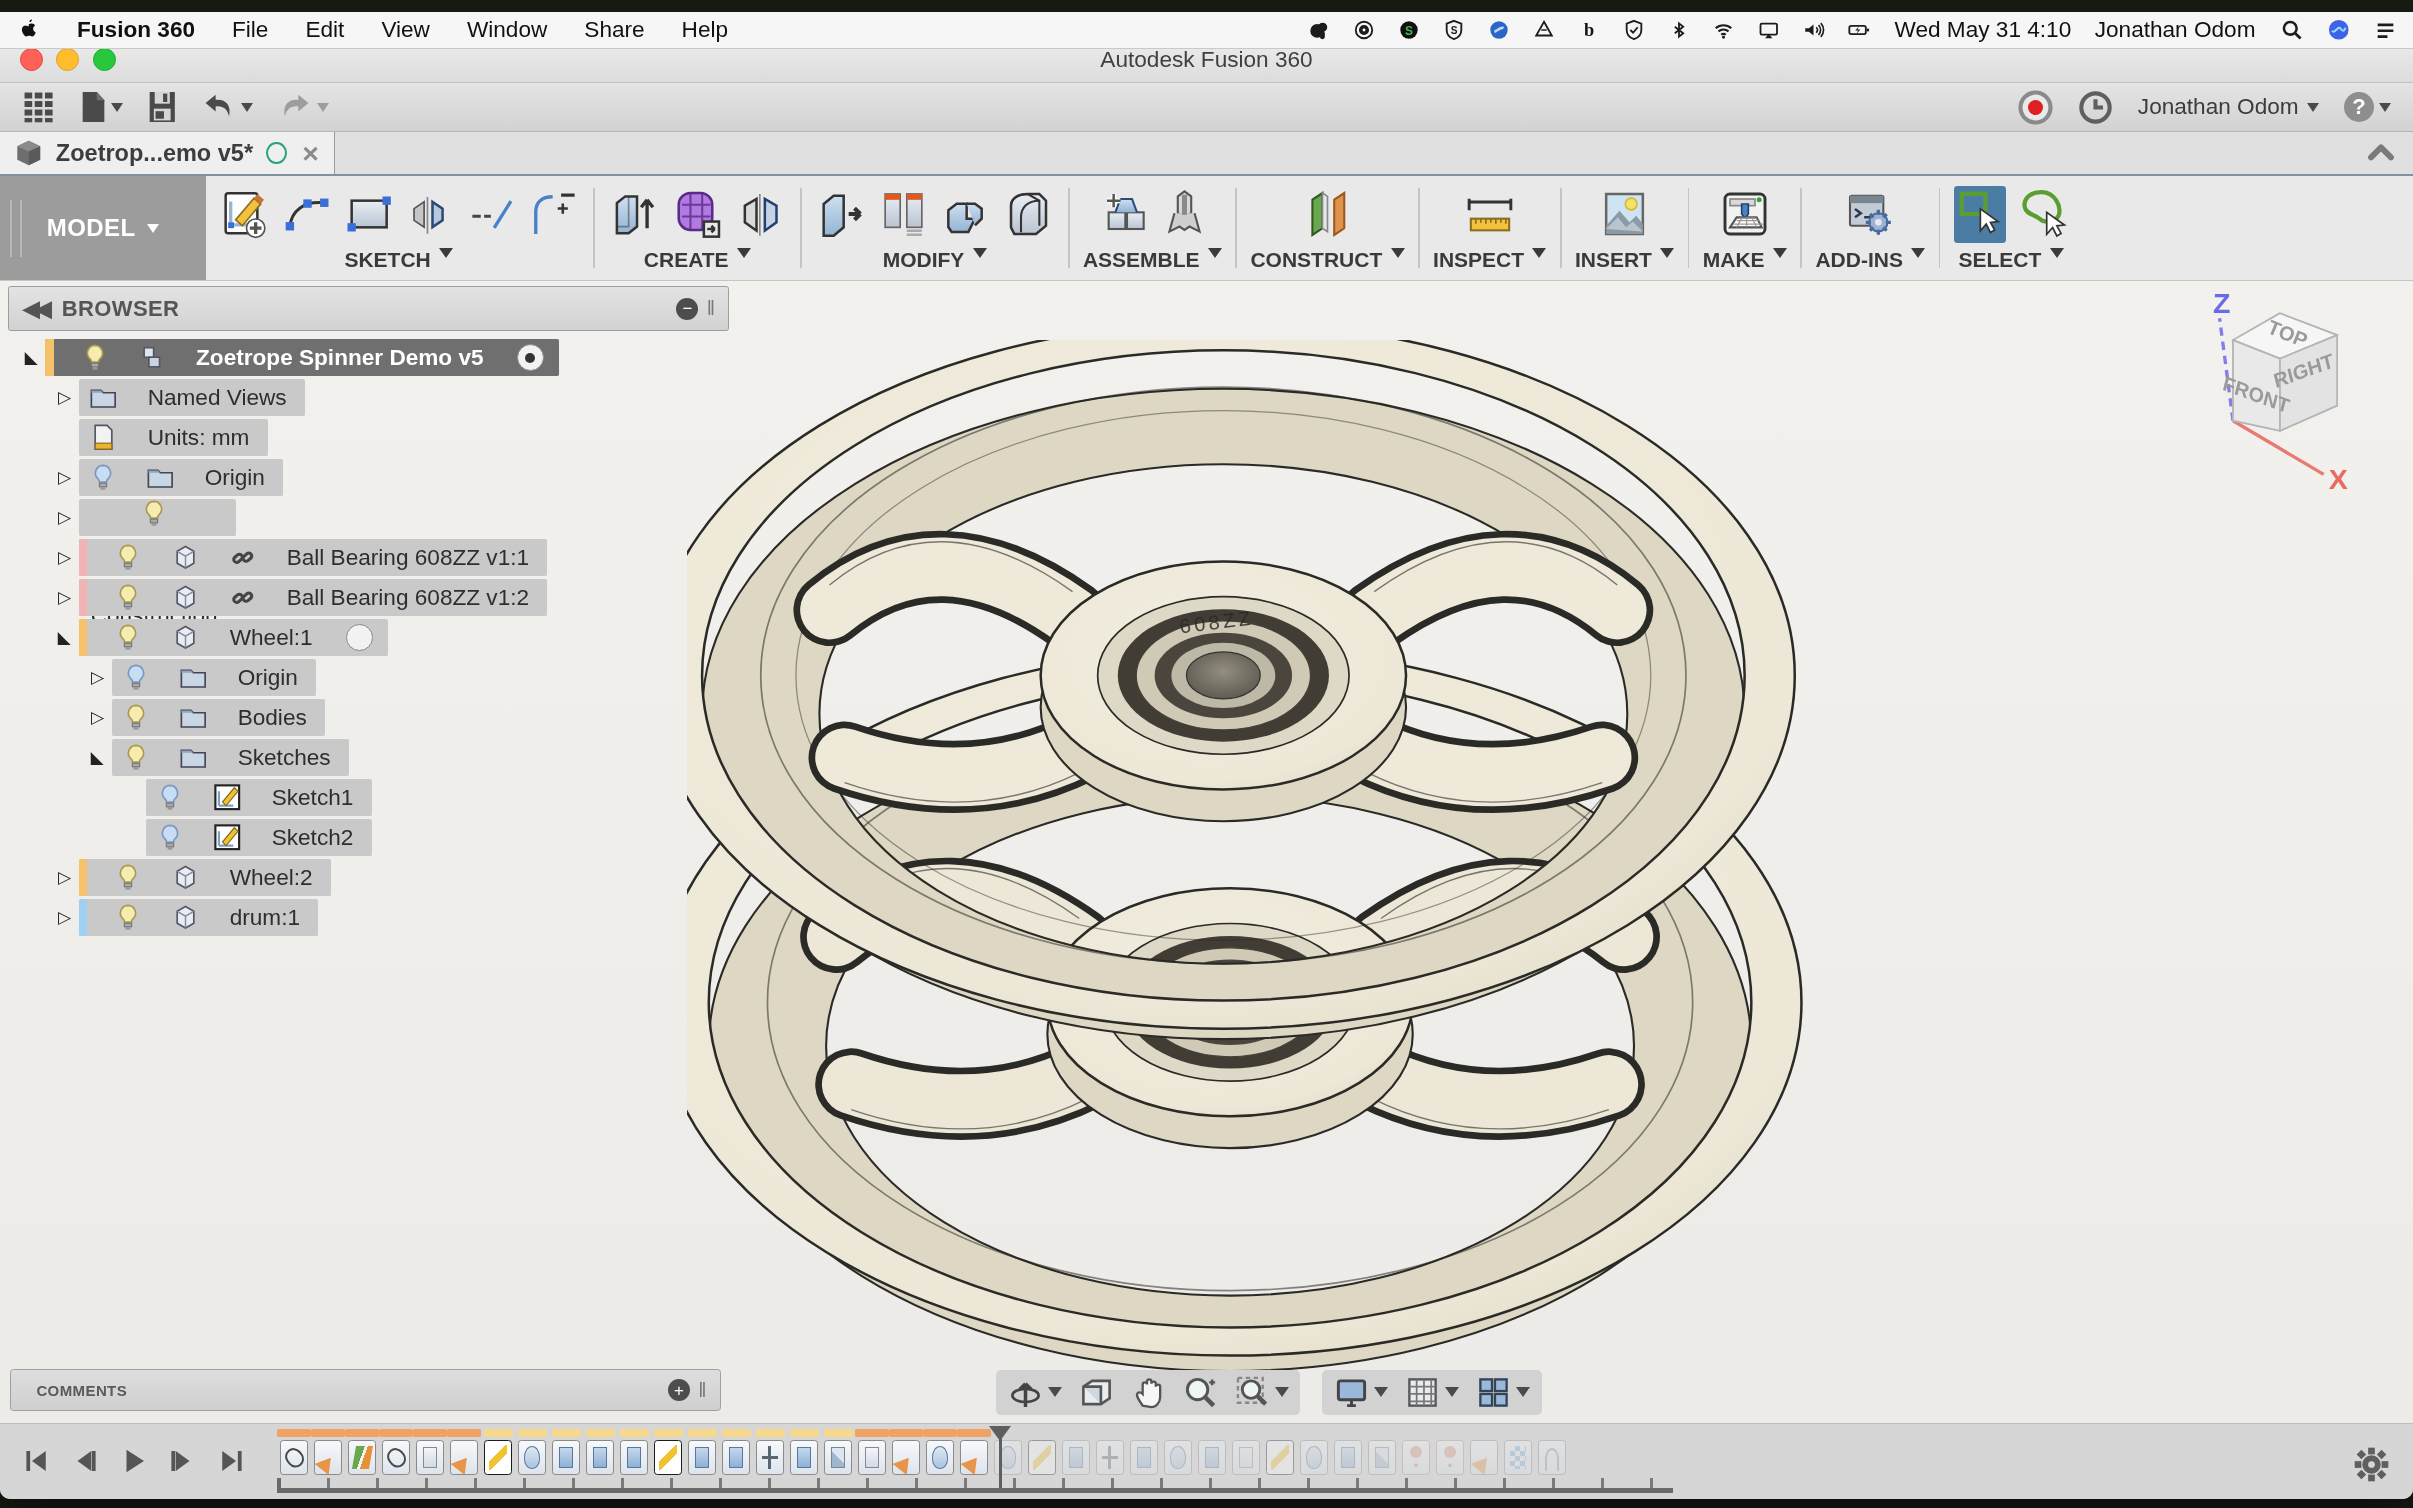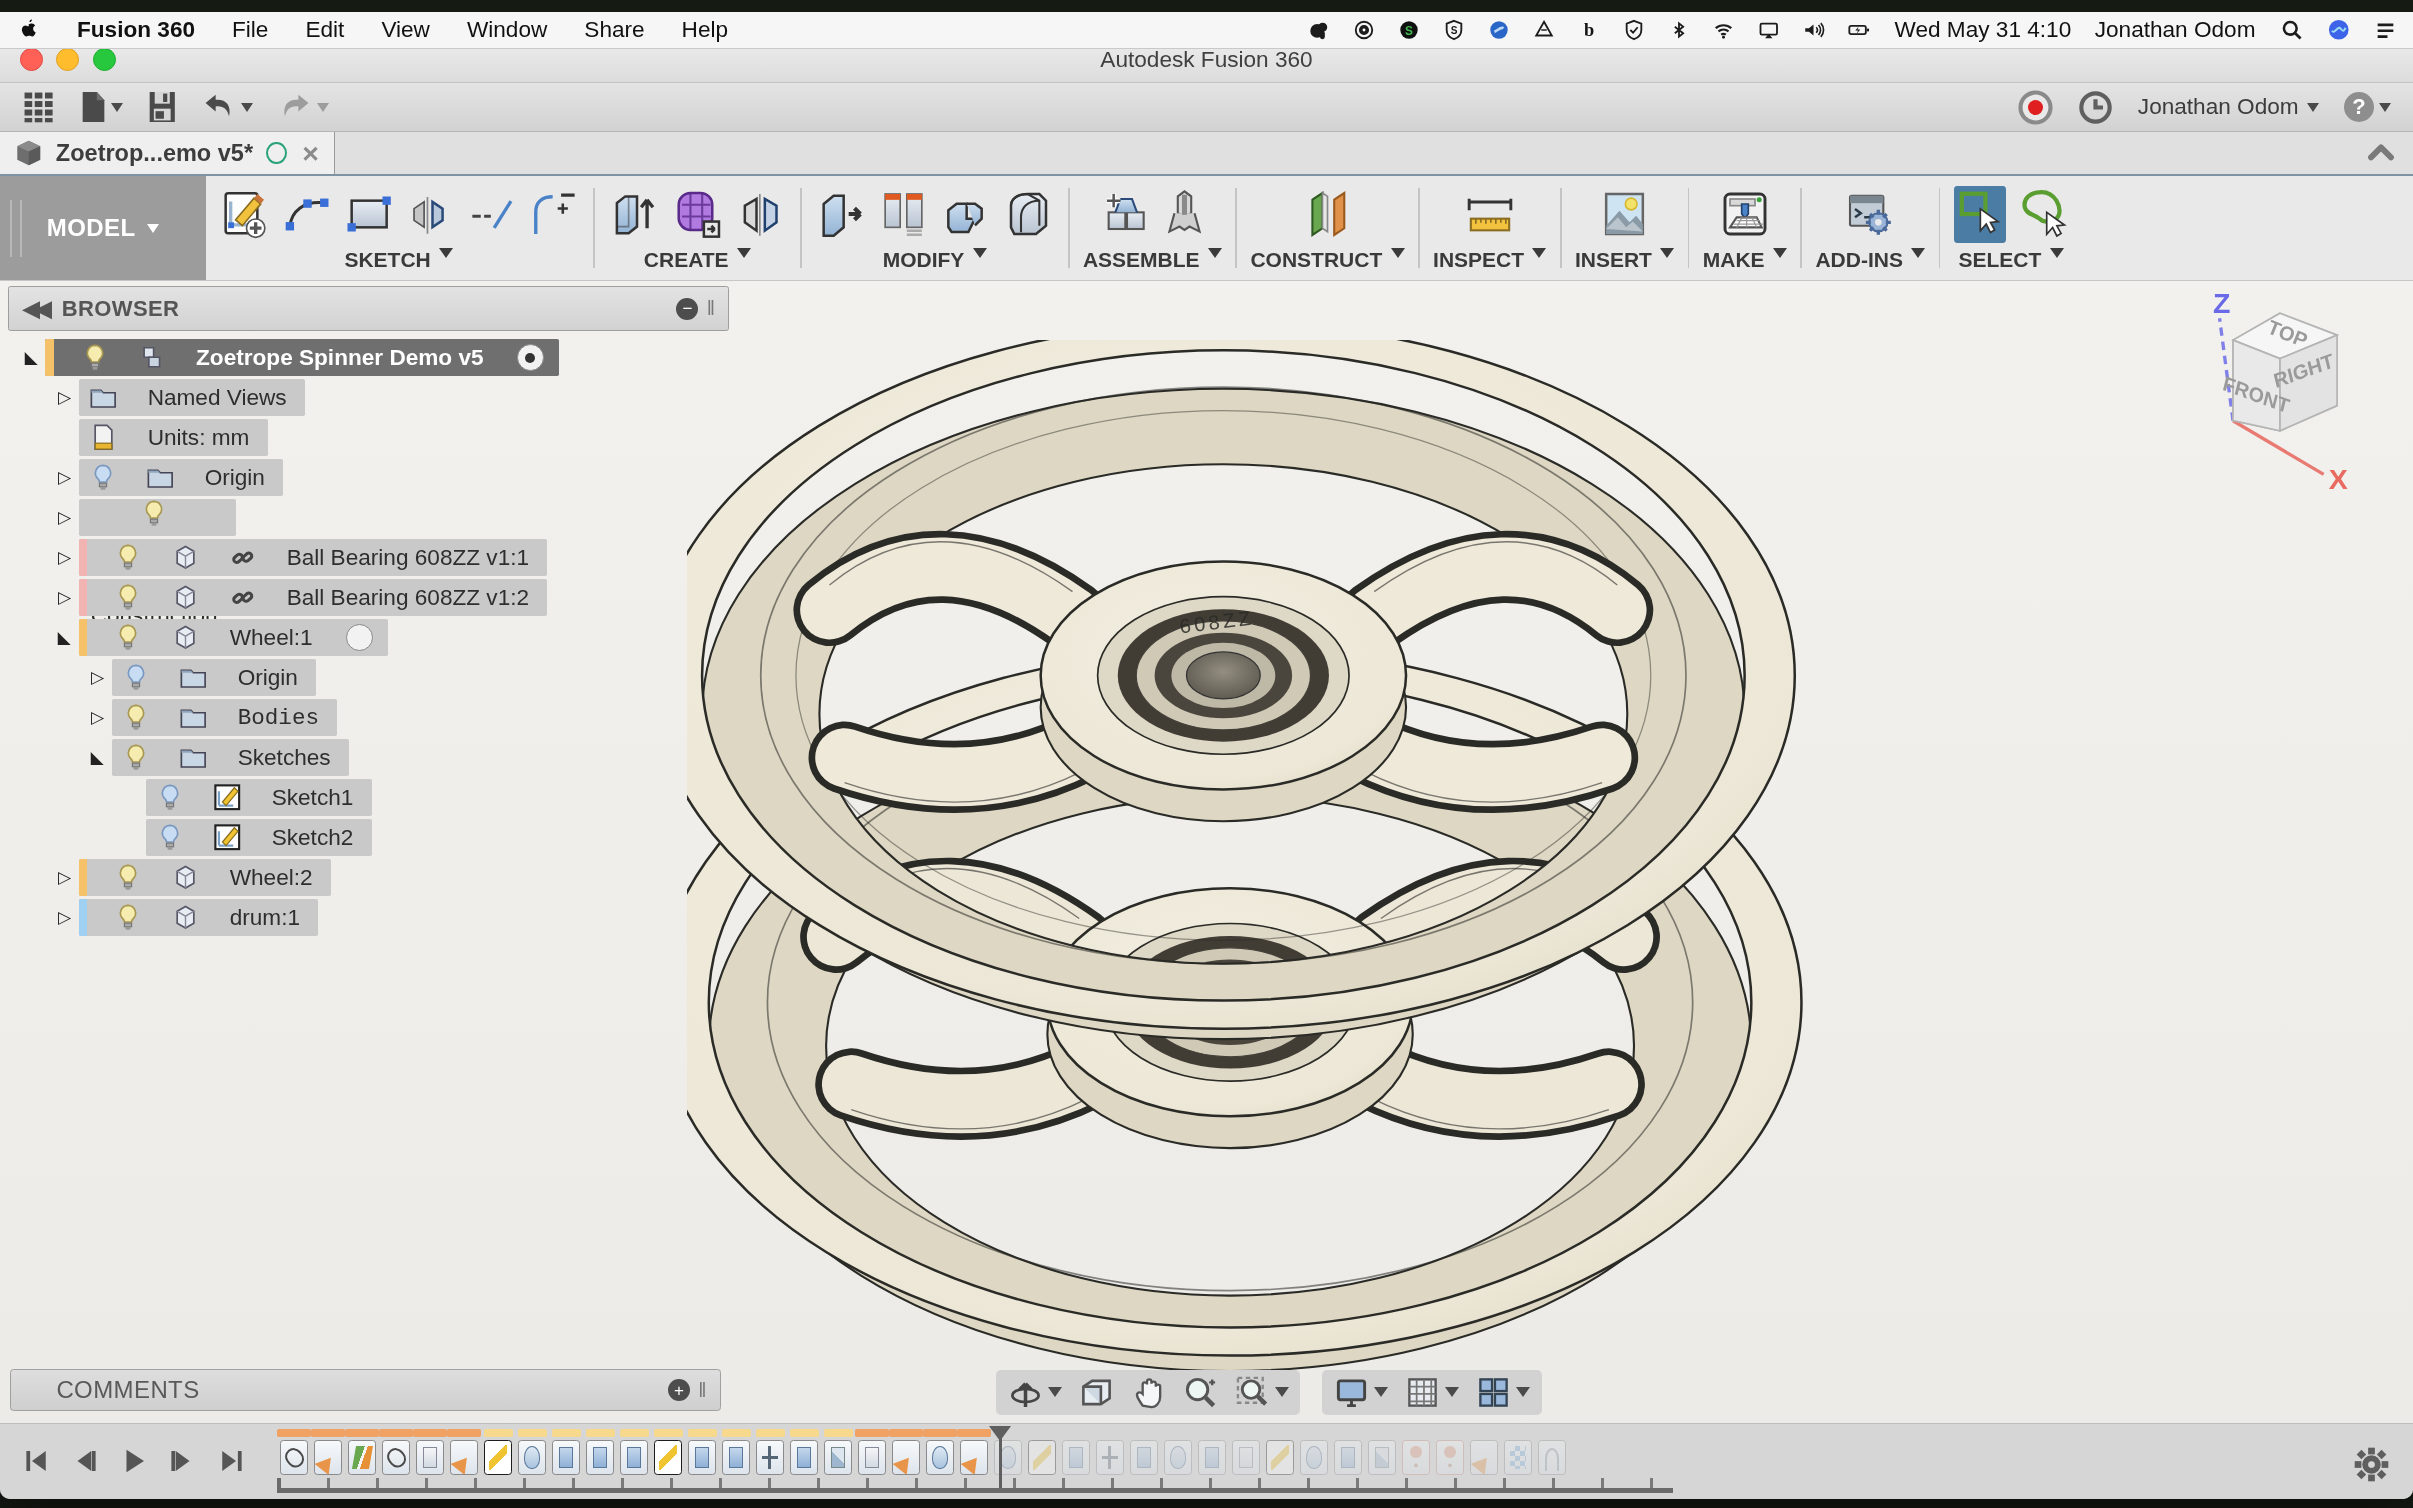--- a/index.html
+++ b/index.html
@@ -80,21 +80,21 @@
   .pill.sel .tlabel{color:#fff;font-weight:bold;}
   .cbar{width:8.4px;height:37px;flex:none;border-radius:1.7px 0 0 1.7px;}
   .tlabel{font-size:22.6px;color:#2e2e2e;white-space:nowrap;padding:0 3.4px;}
   .tico{display:flex;align-items:center;justify-content:center;width:32px;flex:none;}
   .radio{width:25px;height:25px;border-radius:50%;background:#f2f2f2;border:0.8px solid #888;
          display:flex;align-items:center;justify-content:center;margin-left:5px;}
   .radio .dot{width:10px;height:10px;border-radius:50%;background:#333;}
   
   .comments{position:absolute;left:10px;bottom:11.7px;width:711px;height:42px;background:linear-gradient(#dedede,#cfcfcf);
             border:0.8px solid #a0a0a0;border-radius:3.4px;display:flex;align-items:center;padding:0 13.4px;box-sizing:border-box;}
-  .comments .ctitle{font-size:24px;font-weight:normal;color:#5a5a5a;margin-left:32px;flex:1;letter-spacing:0.4px;}
+  .comments .ctitle{font-size:15px;font-weight:bold;color:#5a5a5a;margin-left:12px;flex:1;letter-spacing:0.4px;}
   
   .navbar{position:absolute;left:996px;bottom:8.4px;display:flex;gap:22px;align-items:center;}
   .navgrp{background:#d2d2d2;border-radius:5px;padding:5px 11.7px;display:flex;align-items:center;gap:17px;}
   .nbtn{display:flex;align-items:center;gap:5px;}
   .nbtn .dd{border-top-width:10px;border-left-width:7.5px;border-right-width:7.5px;}
   
   .timeline{height:79px;background:#d6d6d6;border-top:0.8px solid #bdbdbd;position:relative;}
   .tplay{position:absolute;left:22px;top:22px;display:flex;gap:18.4px;align-items:center;}
   .tstrip{position:absolute;left:277px;top:5px;display:flex;align-items:flex-start;}
   .fcell{width:34px;flex:none;display:flex;flex-direction:column;align-items:center;}
@@ -925,21 +925,21 @@
                 <svg width="28.5" height="25" viewBox="0 0 24 20">
                   <path d="M2 4h8l2 2h10v12H2z" fill="#c9d6e4" stroke="#445" stroke-width="1.4"></path>
                   <path d="M2 4h8l2 2H2z" fill="#8fa6bc"></path>
                 </svg>
               </span>
               <span class="tlabel">Origin</span>
             </div>
           </div>
           <div class="trow" style="padding-left: 75px;">
             <span class="tw-arrow">▷</span>
-            <div class="pill" style="padding-left: 8.4px; font-family: Liberation Mono, monospace;">
+            <div class="pill" style="padding-left: 8.4px;">
               <span class="tico">
                 <svg width="22" height="28.5" viewBox="0 0 18 24">
                   <path d="M9 2a6.5 6.5 0 0 1 4 11.5c-.8.7-1 1.5-1 2.5H6c0-1-.2-1.8-1-2.5A6.5 6.5 0 0 1 9 2z" fill="#f7ecb0" stroke="#a89850" stroke-width="1.4"></path>
                   <rect x="6" y="17" width="6" height="3" fill="#aaa" stroke="#777" stroke-width="1"></rect>
                   <rect x="7" y="20" width="4" height="2.5" fill="#999"></rect>
                 </svg>
               </span>
               <span class="tico">
                 <svg width="28.5" height="25" viewBox="0 0 24 20">
                   <path d="M2 4h8l2 2h10v12H2z" fill="#c9d6e4" stroke="#445" stroke-width="1.4"></path>

